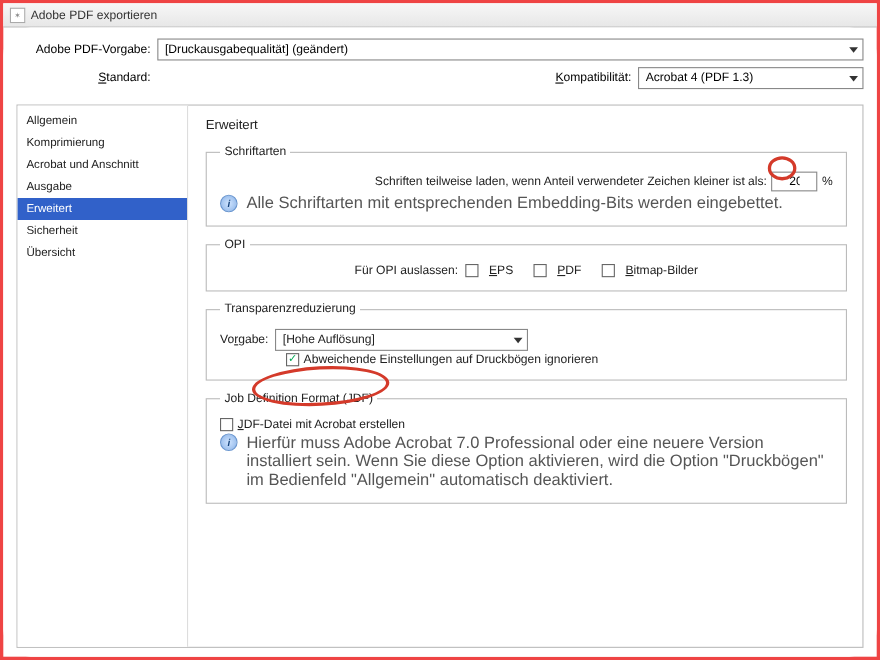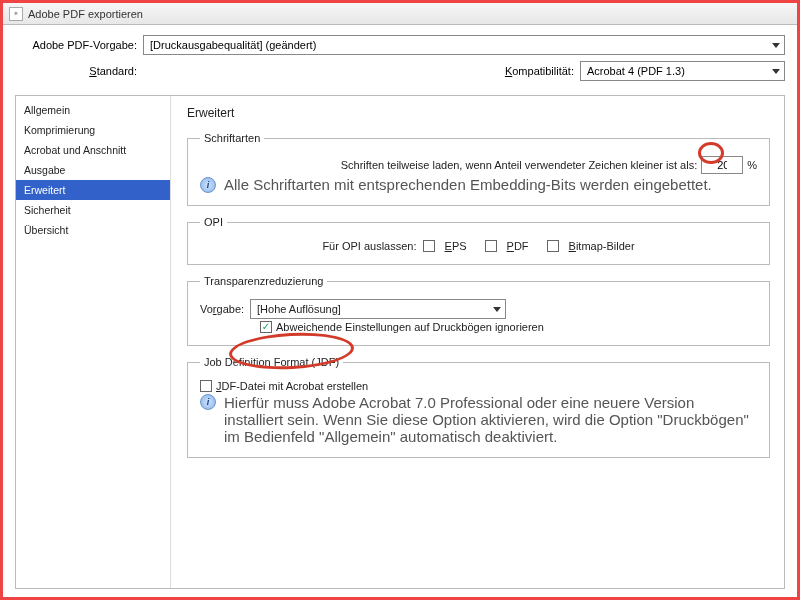--- a/index.html
+++ b/index.html
@@ -24,21 +24,21 @@
   .sideitem.sel { background:#3161c9; color:#fff; }
   .main { flex:1; padding:10px 14px 10px 16px; overflow:auto; font-size:11px; color:#222; position:relative; }
   .main h1 { font-size:12px; font-weight:normal; margin:0 0 12px 0; }
   fieldset { border:1px solid #bbb; margin:0 0 10px 0; padding:10px 12px 10px 12px; }
   legend { font-size:11px; padding:0 4px; }
   fieldset .ln { display:flex; align-items:center; font-size:11px; margin:2px 0; }
   .info-ic { width:16px; height:16px; border-radius:50%; background:radial-gradient(#cfe4ff,#8ab2e6); border:1px solid #6a96cf; color:#15427a; font-size:9px; font-style:italic; font-weight:bold; display:inline-flex; align-items:center; justify-content:center; margin-right:8px; }
   .hint { font-size:15px; color:#555; }
   .txt { height:18px; width:42px; border:1px solid #888; background:#fff; font-size:11px; padding:0 15px; text-align:right; margin:0 4px; }
   .cb { width:12px; height:12px; border:1px solid #666; background:#fff; margin-right:4px; display:inline-flex; align-items:center; justify-content:center; font-size:10px; color:#0a5; line-height:1; }
-  .dd-trans { width:256px; }
+  .dd-trans { width:230px; }
   
   .circ { position:absolute; border:3px solid #d43a2a; border-radius:50%; pointer-events:none; }
   .circ1 { width:26px; height:22px; right:60px; top:46px; }
   .circ2 { width:125px; height:36px; left:58px; top:237px; transform:rotate(-3deg); }
 </style>
 </head>
 <body>
 
 <div class="window">
   <div class="titlebar">

